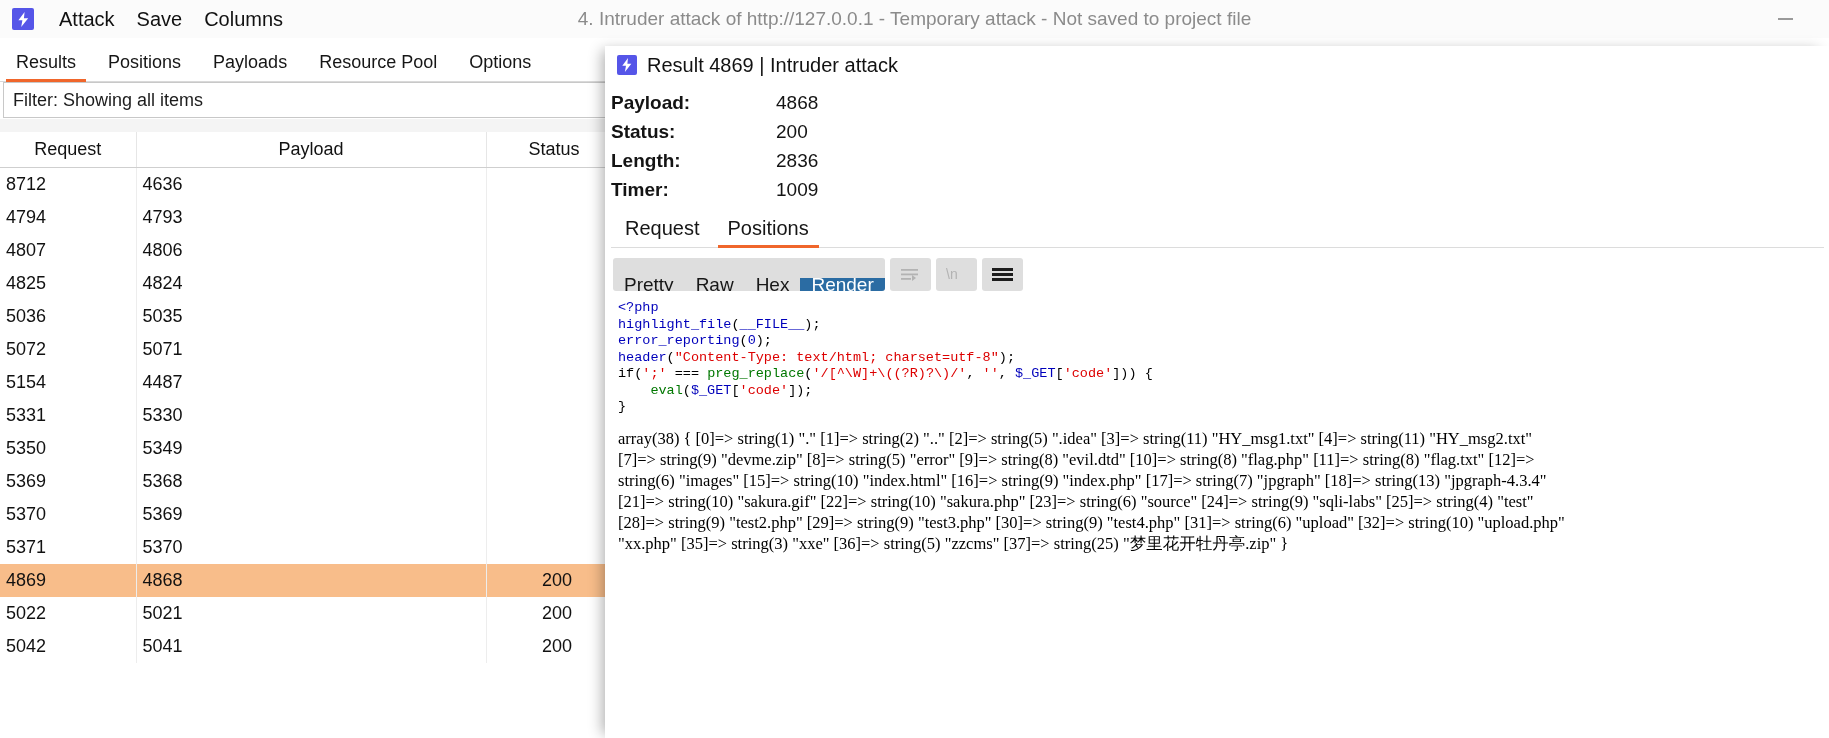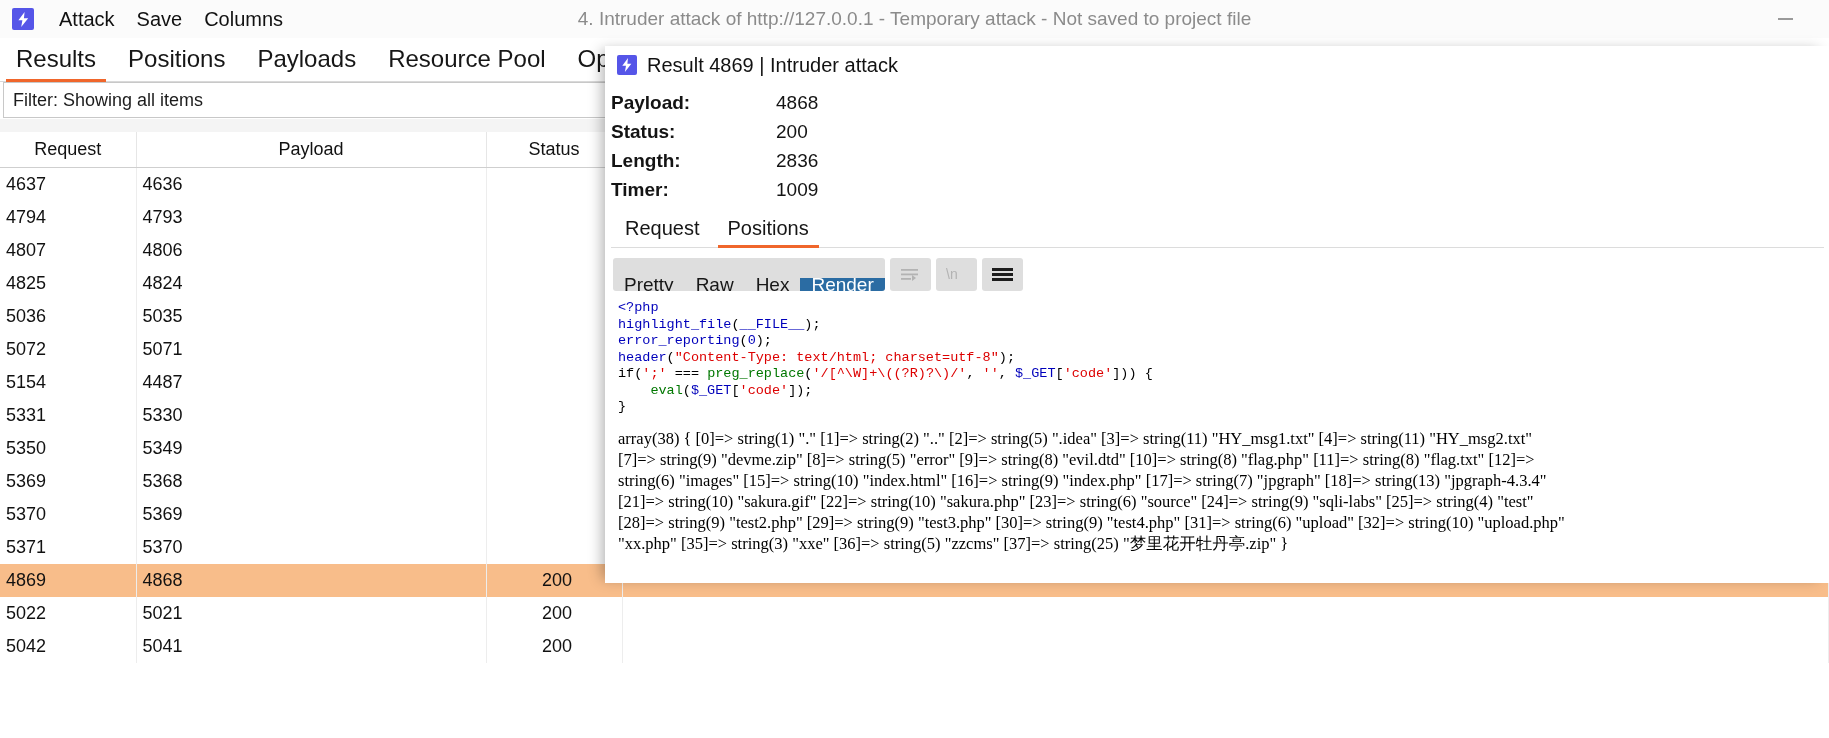--- a/index.html
+++ b/index.html
@@ -43,21 +43,21 @@
   }
   .win-min i{display:block;width:15px;height:1.5px;background:#9a9a9a;}
 
   
   .tabstrip{
     position:absolute;left:0;top:38px;width:1829px;height:43px;
     background:#ffffff;border-bottom:1px solid #d9d9d9;
     display:flex;align-items:flex-end;
   }
   .tab{
-    font-size:24px;color:#161616;padding:0 16px 8px 16px;
+    font-size:18px;color:#161616;padding:0 16px 8px 16px;
     position:relative;white-space:nowrap;cursor:default;
   }
   .tab.active::after{
     content:"";position:absolute;left:6px;right:6px;bottom:-1px;
     height:3px;background:#f0662b;
   }
 
   
   .filterbar{
     position:absolute;left:3px;top:82px;width:1823px;height:36px;
@@ -94,21 +94,21 @@
   .col-req{width:136px;}
   .col-pay{width:350px;}
   .col-sta{width:136px;}
   .col-rest{width:auto;}
   td.c-req{padding-left:4px;}
   td.c-pay{padding-left:6px;}
   td.c-sta{padding-left:0;text-align:center;}
 
   
   .resultwin{
-    position:absolute;left:605px;top:46px;width:1224px;height:537px;
+    position:absolute;left:605px;top:46px;width:1224px;height:692px;
     background:#ffffff;
     box-shadow:-7px 0 13px -4px rgba(0,0,0,.30);
     overflow:hidden;
   }
   .rw-title{
     height:38px;display:flex;align-items:center;padding-left:12px;
     background:#ffffff;
   }
   .rw-logo{
     width:20px;height:20px;background:#5555e8;border-radius:2px;
@@ -223,21 +223,21 @@
       <thead>
         <tr>
           <th>Request</th>
           <th>Payload</th>
           <th>Status</th>
           <th></th>
         </tr>
       </thead>
       <tbody>
         <tr>
-          <td class="c-req">4637</td>
+          <td class="c-req">8712</td>
           <td class="c-pay">4636</td>
           <td class="c-sta"></td>
           <td></td>
         </tr>
         <tr>
           <td class="c-req">4794</td>
           <td class="c-pay">4793</td>
           <td class="c-sta"></td>
           <td></td>
         </tr>

